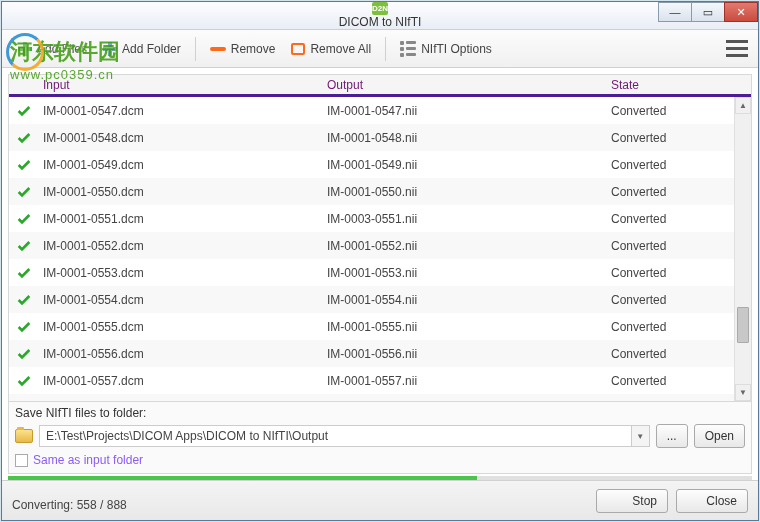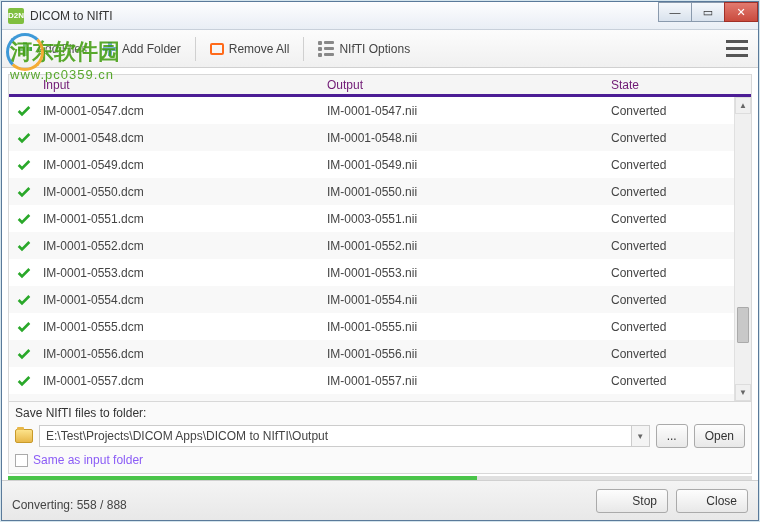--- a/index.html
+++ b/index.html
@@ -1,20 +1,20 @@
 <!DOCTYPE html>
 <html><head>
 <meta charset="utf-8">
 <style>
 * { margin: 0; padding: 0; box-sizing: border-box; font-family: "Segoe UI", Tahoma, sans-serif; font-size: 12px; }
 body { background: #d4e4ec; width: 760px; height: 522px; overflow: hidden; }
 
 .window { width: 758px; height: 520px; margin: 1px; background: #fff; border: 1px solid #5a7a9a; display: flex; flex-direction: column; }
 
-.titlebar { height: 28px; background: linear-gradient(#fdfdfe,#e9eef5); display: flex; align-items: center; border-bottom: 1px solid #c8d0da; position: relative; }
+.titlebar { height: 28px; background: linear-gradient(#fdfdfe,#e9eef5); display: flex; align-items: center; border-bottom: 1px solid #c8d0da; position: relative; flex-direction: column; }
 .titlebar-icon { width: 16px; height: 16px; margin: 0 6px; background: #7fbf3f; border-radius: 2px; color: #fff; font-size: 8px; font-weight: bold; display: flex; align-items: center; justify-content: center; }
 .titlebar-text { font-size: 12px; color: #333; }
 .win-controls { position: absolute; right: 0; top: 0; display: flex; }
 .win-btn { width: 34px; height: 20px; border: 1px solid #8a9aad; background: linear-gradient(#f5f8fb,#d9e2ed); display: flex; align-items: center; justify-content: center; font-size: 11px; color: #333; margin-left: -1px; }
 .win-btn.close { background: linear-gradient(#e27a6f,#c94b3e); color: #fff; border-color: #a03028; }
 
 .toolbar { height: 38px; background: linear-gradient(#fcfcfc,#f0f0f0); border-bottom: 1px solid #d0d0d0; display: flex; align-items: center; padding: 0 8px; position: relative; }
 .tb-btn { display: flex; align-items: center; gap: 5px; padding: 4px 8px; color: #444; cursor: pointer; }
 .tb-sep { width: 1px; height: 24px; background: #d0d0d0; margin: 0 6px; }
 .icon-plus-green { width: 14px; height: 14px; position: relative; }
@@ -99,20 +99,24 @@
     <div class="tb-btn">
       <span class="icon-plus-green"></span>
       <span>Add Files</span>
     </div>
     <div class="tb-btn">
       <span class="icon-plus-blue"></span>
       <span>Add Folder</span>
     </div>
     <div class="tb-sep"></div>
     <div class="tb-btn">
+      <span class="icon-minus-orange"></span>
+      <span>Remove</span>
+    </div>
+    <div class="tb-btn">
       <span class="icon-square-orange"></span>
       <span>Remove All</span>
     </div>
     <div class="tb-sep"></div>
     <div class="tb-btn">
       <span class="icon-list">
           <span></span>
           <span></span>
           <span></span>
         </span>

